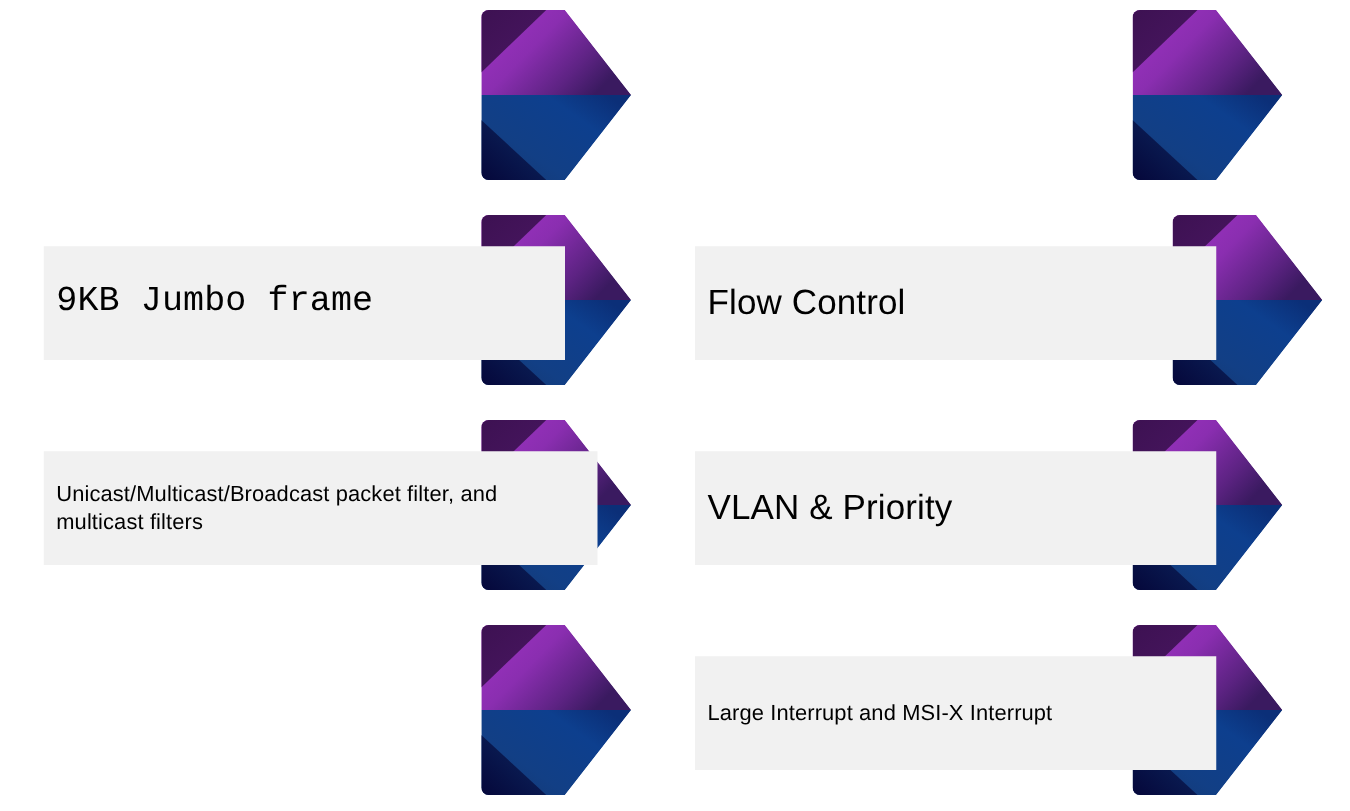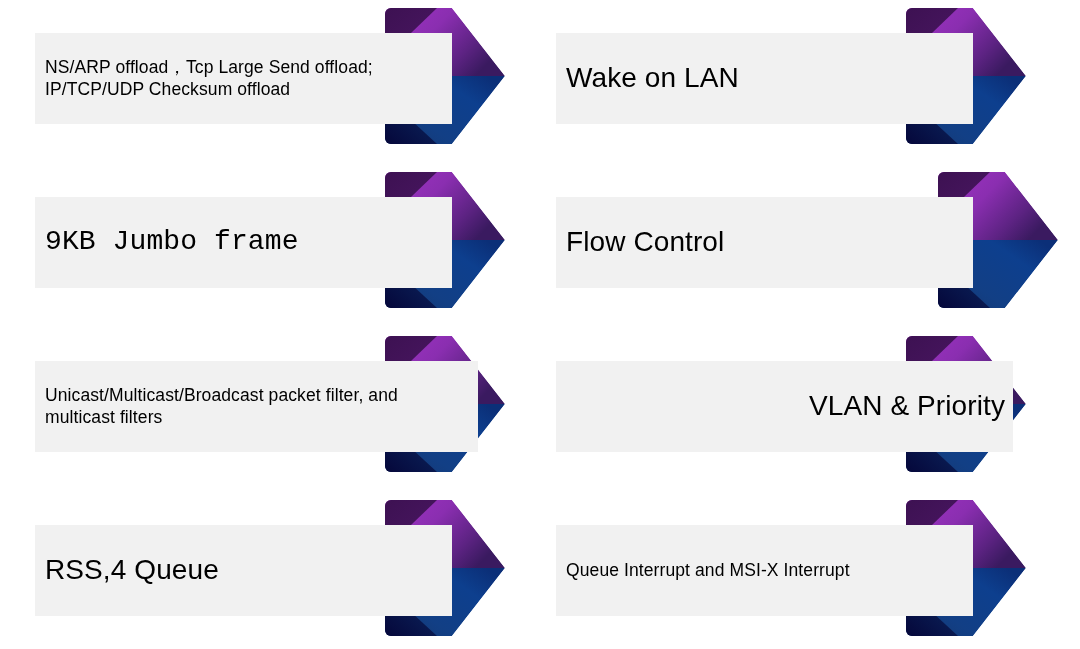--- a/index.html
+++ b/index.html
@@ -114,23 +114,20 @@
     <path d="M 0,0 H 67 L 120,68 H 0 Z" fill="url(#gp0)"></path>
 
     <path d="M 0,68 H 120 L 67,136 H 0 Z" fill="url(#gb0)"></path>
 
     <path d="M 0,0 H 52 L 0,50 Z" fill="url(#gpf0)"></path>
 
     <path d="M 0,136 H 52 L 0,88 Z" fill="url(#gbf0)"></path>
   </g>
 </svg>
       </div>
-      <div class="plate" style="width: 417px;">
-        <div class="plate-text">NS/ARP offload，Tcp Large Send offload; IP/TCP/UDP Checksum offload</div>
-      </div>
     </div>
     <div class="banner size-lg" style="left: 556px; top: 8px;">
       <div class="chevron">
 <svg viewBox="0 0 120 136" xmlns="http://www.w3.org/2000/svg">
   <defs>
     <linearGradient id="gp1" x1="0" y1="0" x2="1" y2="0.55">
       <stop offset="0%" stop-color="#a033c4"></stop>
       <stop offset="45%" stop-color="#8a2eb0"></stop>
       <stop offset="78%" stop-color="#5d2383"></stop>
       <stop offset="100%" stop-color="#3a1a60"></stop>
@@ -160,23 +157,20 @@
 
     <path d="M 0,0 H 67 L 120,68 H 0 Z" fill="url(#gp1)"></path>
 
     <path d="M 0,68 H 120 L 67,136 H 0 Z" fill="url(#gb1)"></path>
 
     <path d="M 0,0 H 52 L 0,50 Z" fill="url(#gpf1)"></path>
 
     <path d="M 0,136 H 52 L 0,88 Z" fill="url(#gbf1)"></path>
   </g>
 </svg>
-      </div>
-      <div class="plate" style="width: 417px;">
-        <div class="plate-text">Wake on LAN</div>
       </div>
     </div>
     <div class="banner size-lg" style="left: 35px; top: 172px; font-family: Liberation Mono, monospace;">
       <div class="chevron">
 <svg viewBox="0 0 120 136" xmlns="http://www.w3.org/2000/svg">
   <defs>
     <linearGradient id="gp2" x1="0" y1="0" x2="1" y2="0.55">
       <stop offset="0%" stop-color="#a033c4"></stop>
       <stop offset="45%" stop-color="#8a2eb0"></stop>
       <stop offset="78%" stop-color="#5d2383"></stop>
@@ -349,21 +343,21 @@
     <path d="M 0,0 H 67 L 120,68 H 0 Z" fill="url(#gp5)"></path>
 
     <path d="M 0,68 H 120 L 67,136 H 0 Z" fill="url(#gb5)"></path>
 
     <path d="M 0,0 H 52 L 0,50 Z" fill="url(#gpf5)"></path>
 
     <path d="M 0,136 H 52 L 0,88 Z" fill="url(#gbf5)"></path>
   </g>
 </svg>
       </div>
-      <div class="plate" style="width: 457px; justify-content: flex-end;">
+      <div class="plate" style="width: 417px;">
         <div class="plate-text">VLAN &amp; Priority</div>
       </div>
     </div>
     <div class="banner size-lg" style="left: 35px; top: 500px;">
       <div class="chevron">
 <svg viewBox="0 0 120 136" xmlns="http://www.w3.org/2000/svg">
   <defs>
     <linearGradient id="gp6" x1="0" y1="0" x2="1" y2="0.55">
       <stop offset="0%" stop-color="#a033c4"></stop>
       <stop offset="45%" stop-color="#8a2eb0"></stop>
@@ -396,64 +390,61 @@
     <path d="M 0,0 H 67 L 120,68 H 0 Z" fill="url(#gp6)"></path>
 
     <path d="M 0,68 H 120 L 67,136 H 0 Z" fill="url(#gb6)"></path>
 
     <path d="M 0,0 H 52 L 0,50 Z" fill="url(#gpf6)"></path>
 
     <path d="M 0,136 H 52 L 0,88 Z" fill="url(#gbf6)"></path>
   </g>
 </svg>
       </div>
+    </div>
+    <div class="banner size-sm" style="left: 556px; top: 500px;">
+      <div class="chevron">
+<svg viewBox="0 0 120 136" xmlns="http://www.w3.org/2000/svg">
+  <defs>
+    <linearGradient id="gp7" x1="0" y1="0" x2="1" y2="0.55">
+      <stop offset="0%" stop-color="#a033c4"></stop>
+      <stop offset="45%" stop-color="#8a2eb0"></stop>
+      <stop offset="78%" stop-color="#5d2383"></stop>
+      <stop offset="100%" stop-color="#3a1a60"></stop>
+    </linearGradient>
+    <linearGradient id="gb7" x1="0" y1="1" x2="1" y2="0.2">
+      <stop offset="0%" stop-color="#15366e"></stop>
+      <stop offset="35%" stop-color="#123f85"></stop>
+      <stop offset="75%" stop-color="#0d3f8e"></stop>
+      <stop offset="100%" stop-color="#0b2f78"></stop>
+    </linearGradient>
+    <linearGradient id="gpf7" x1="0" y1="0" x2="1" y2="1">
+      <stop offset="0%" stop-color="#3d1152"></stop>
+      <stop offset="100%" stop-color="#4a1763"></stop>
+    </linearGradient>
+    <linearGradient id="gbf7" x1="0" y1="1" x2="1" y2="0">
+      <stop offset="0%" stop-color="#05073a"></stop>
+      <stop offset="100%" stop-color="#0d2a63"></stop>
+    </linearGradient>
+    <clipPath id="clip7">
+      <path d="M 6,0 H 67 L 120,68 L 67,136 H 6
+               A 6,6 0 0 1 0,130 V 6
+               A 6,6 0 0 1 6,0 Z"></path>
+    </clipPath>
+  </defs>
+
+  <g clip-path="url(#clip7)">
+
+    <path d="M 0,0 H 67 L 120,68 H 0 Z" fill="url(#gp7)"></path>
+
+    <path d="M 0,68 H 120 L 67,136 H 0 Z" fill="url(#gb7)"></path>
+
+    <path d="M 0,0 H 52 L 0,50 Z" fill="url(#gpf7)"></path>
+
+    <path d="M 0,136 H 52 L 0,88 Z" fill="url(#gbf7)"></path>
+  </g>
+</svg>
+      </div>
       <div class="plate" style="width: 417px;">
-        <div class="plate-text">RSS,4 Queue</div>
-      </div>
-    </div>
-    <div class="banner size-sm" style="left: 556px; top: 500px;">
-      <div class="chevron">
-<svg viewBox="0 0 120 136" xmlns="http://www.w3.org/2000/svg">
-  <defs>
-    <linearGradient id="gp7" x1="0" y1="0" x2="1" y2="0.55">
-      <stop offset="0%" stop-color="#a033c4"></stop>
-      <stop offset="45%" stop-color="#8a2eb0"></stop>
-      <stop offset="78%" stop-color="#5d2383"></stop>
-      <stop offset="100%" stop-color="#3a1a60"></stop>
-    </linearGradient>
-    <linearGradient id="gb7" x1="0" y1="1" x2="1" y2="0.2">
-      <stop offset="0%" stop-color="#15366e"></stop>
-      <stop offset="35%" stop-color="#123f85"></stop>
-      <stop offset="75%" stop-color="#0d3f8e"></stop>
-      <stop offset="100%" stop-color="#0b2f78"></stop>
-    </linearGradient>
-    <linearGradient id="gpf7" x1="0" y1="0" x2="1" y2="1">
-      <stop offset="0%" stop-color="#3d1152"></stop>
-      <stop offset="100%" stop-color="#4a1763"></stop>
-    </linearGradient>
-    <linearGradient id="gbf7" x1="0" y1="1" x2="1" y2="0">
-      <stop offset="0%" stop-color="#05073a"></stop>
-      <stop offset="100%" stop-color="#0d2a63"></stop>
-    </linearGradient>
-    <clipPath id="clip7">
-      <path d="M 6,0 H 67 L 120,68 L 67,136 H 6
-               A 6,6 0 0 1 0,130 V 6
-               A 6,6 0 0 1 6,0 Z"></path>
-    </clipPath>
-  </defs>
-
-  <g clip-path="url(#clip7)">
-
-    <path d="M 0,0 H 67 L 120,68 H 0 Z" fill="url(#gp7)"></path>
-
-    <path d="M 0,68 H 120 L 67,136 H 0 Z" fill="url(#gb7)"></path>
-
-    <path d="M 0,0 H 52 L 0,50 Z" fill="url(#gpf7)"></path>
-
-    <path d="M 0,136 H 52 L 0,88 Z" fill="url(#gbf7)"></path>
-  </g>
-</svg>
-      </div>
-      <div class="plate" style="width: 417px;">
-        <div class="plate-text">Queue Interrupt and MSI-X Interrupt</div>
+        <div class="plate-text">Large Interrupt and MSI-X Interrupt</div>
       </div>
     </div>
   </div>
 
 </body></html>

